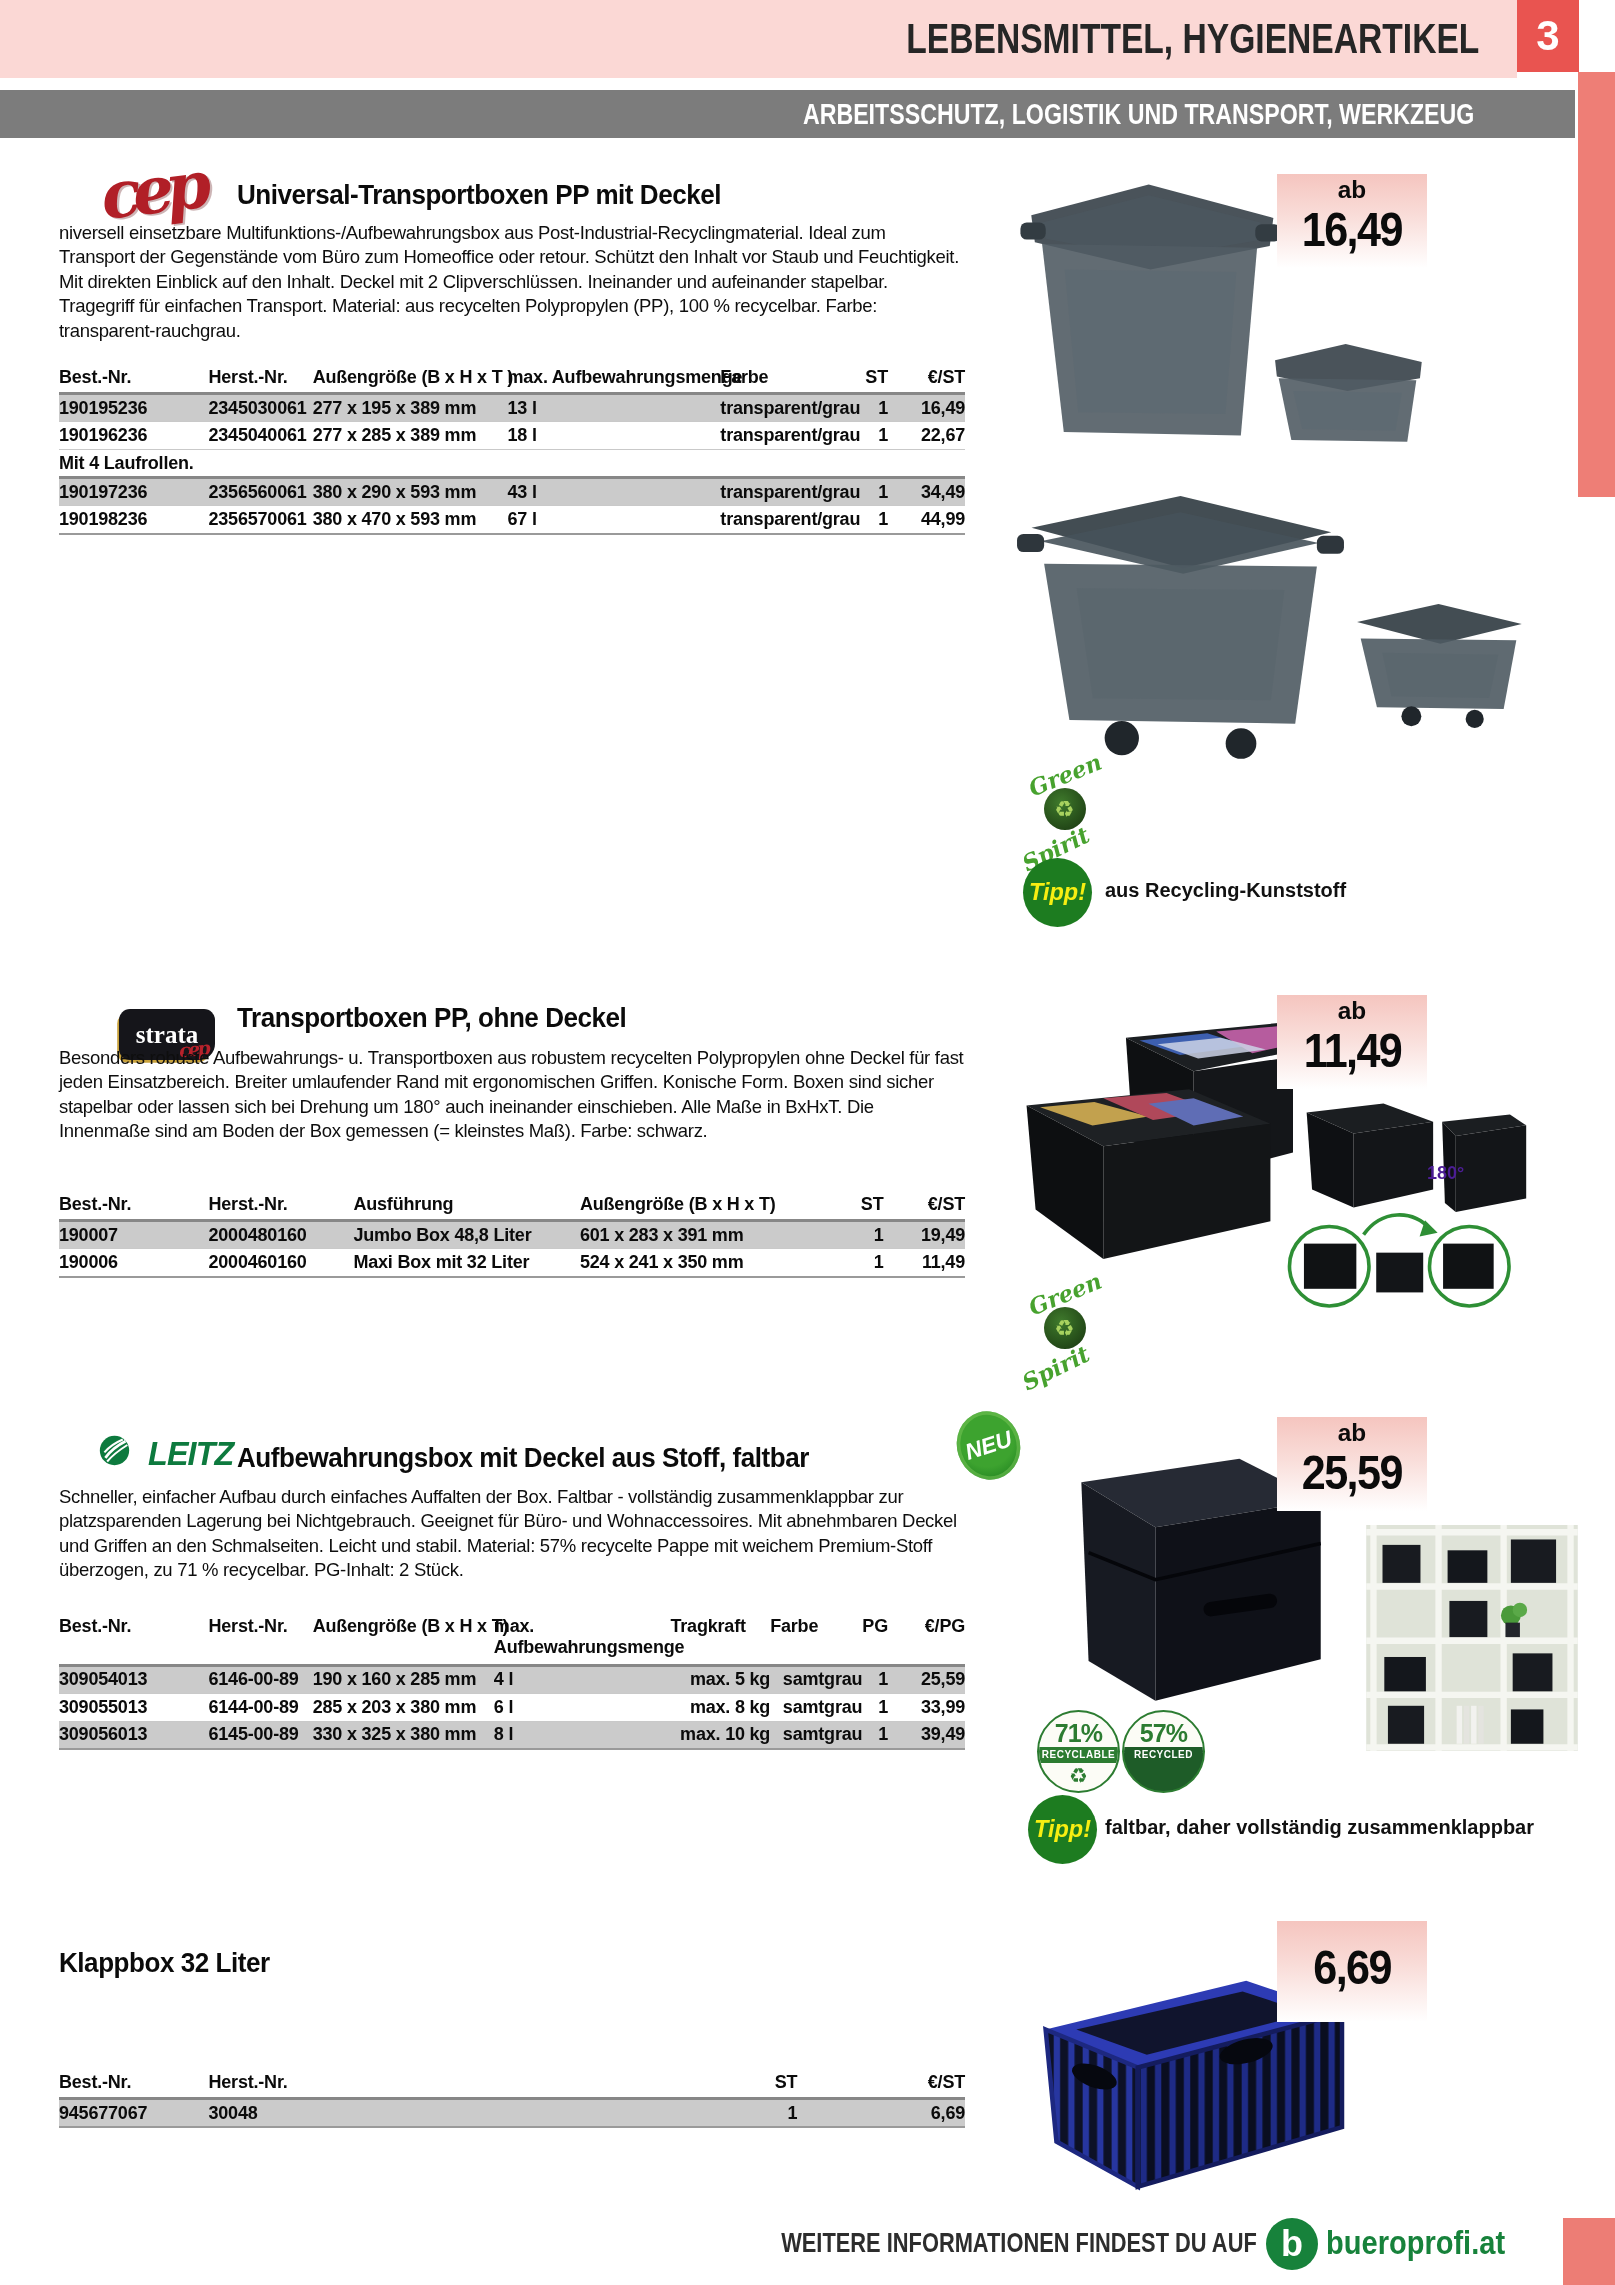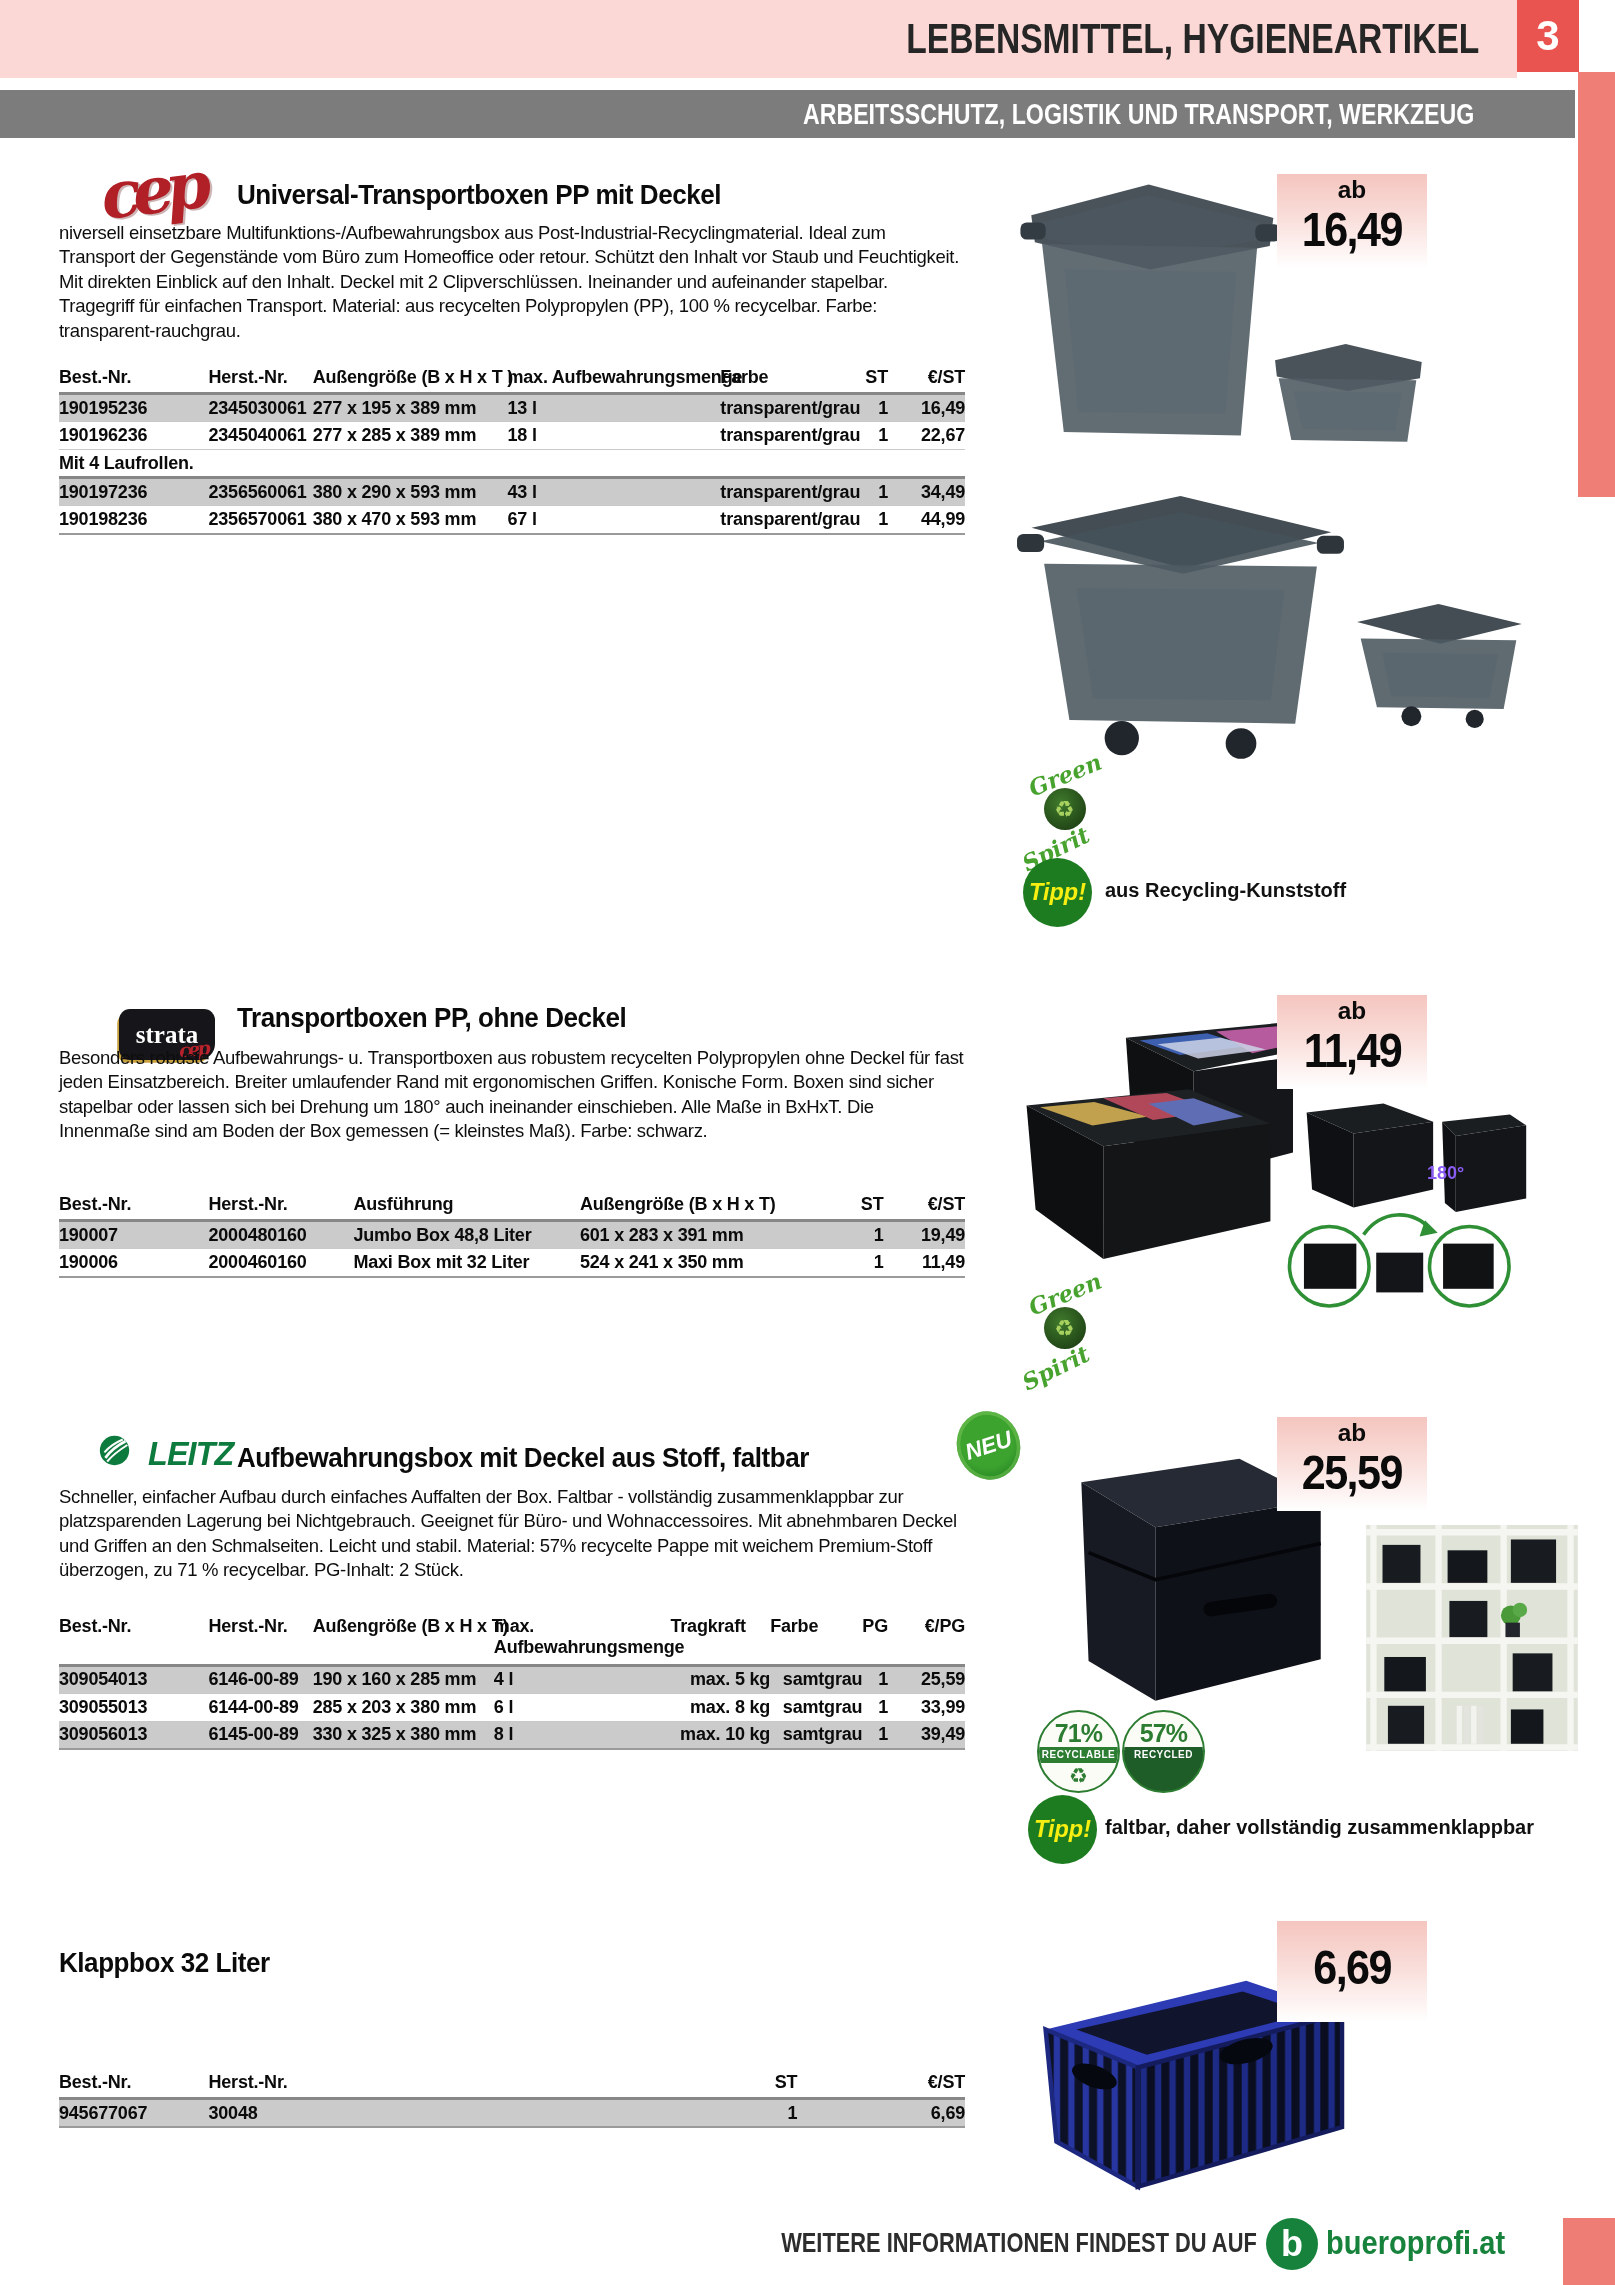--- a/index.html
+++ b/index.html
@@ -98,21 +98,21 @@
   
   .footer-info { left:0; top:2227px; width:1257px; text-align:right; font-size:28px;
                  font-weight:bold; color:#2d2d2d; white-space:nowrap; }
   .blogo { left:1266px; top:2218px; width:52px; height:52px; border-radius:50%; background:#17823b;
            color:#fff; font-weight:bold; font-size:36px; display:flex; align-items:center;
            justify-content:center; }
   .footer-site { left:1326px; top:2224px; font-size:33px; font-weight:bold; color:#17823b; }
   .page-badge { left:1563px; top:2218px; width:99px; height:67px; background:#ed7d75; color:#fff;
                 font-size:22.6px; font-weight:bold; display:flex; align-items:center; justify-content:center;padding-left:44px; }
 
-  .note180 { color:#8b5cf6; font-size:18px; font-weight:bold; }
+  .note180 { color:#4c1d95; font-size:18px; font-weight:bold; }
 </style>
 </head>
 <body>
 
 <div class="page">
 
   <div class="abs banner-pink">
     <span class="cx oxr">LEBENSMITTEL, HYGIENEARTIKEL</span>
   </div>
   <div class="abs chapter-box">3</div>

